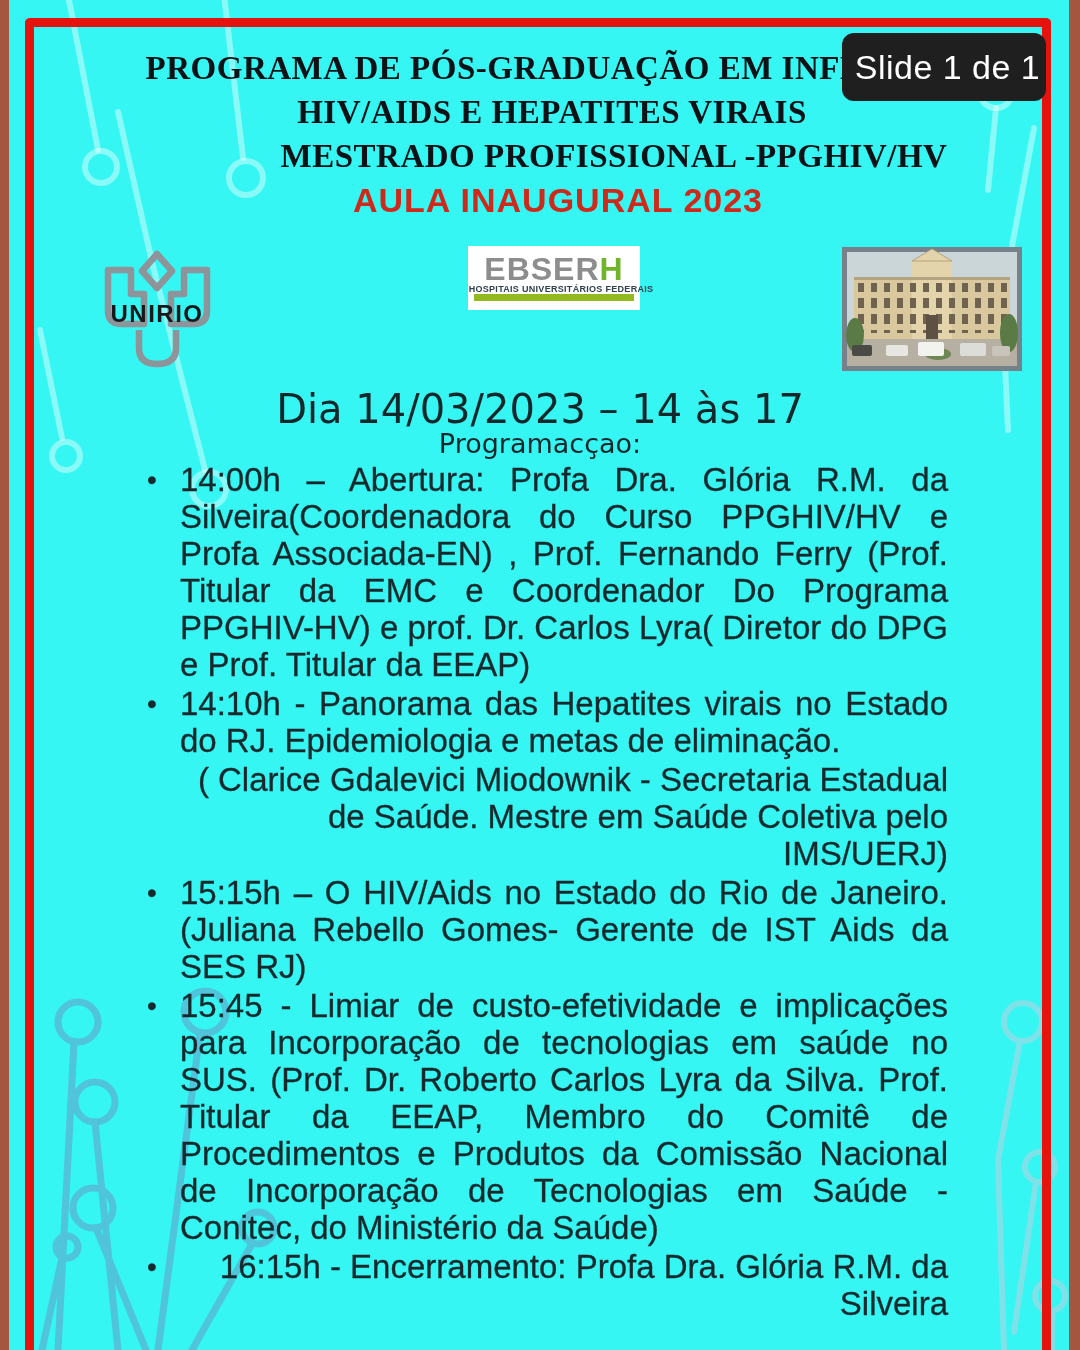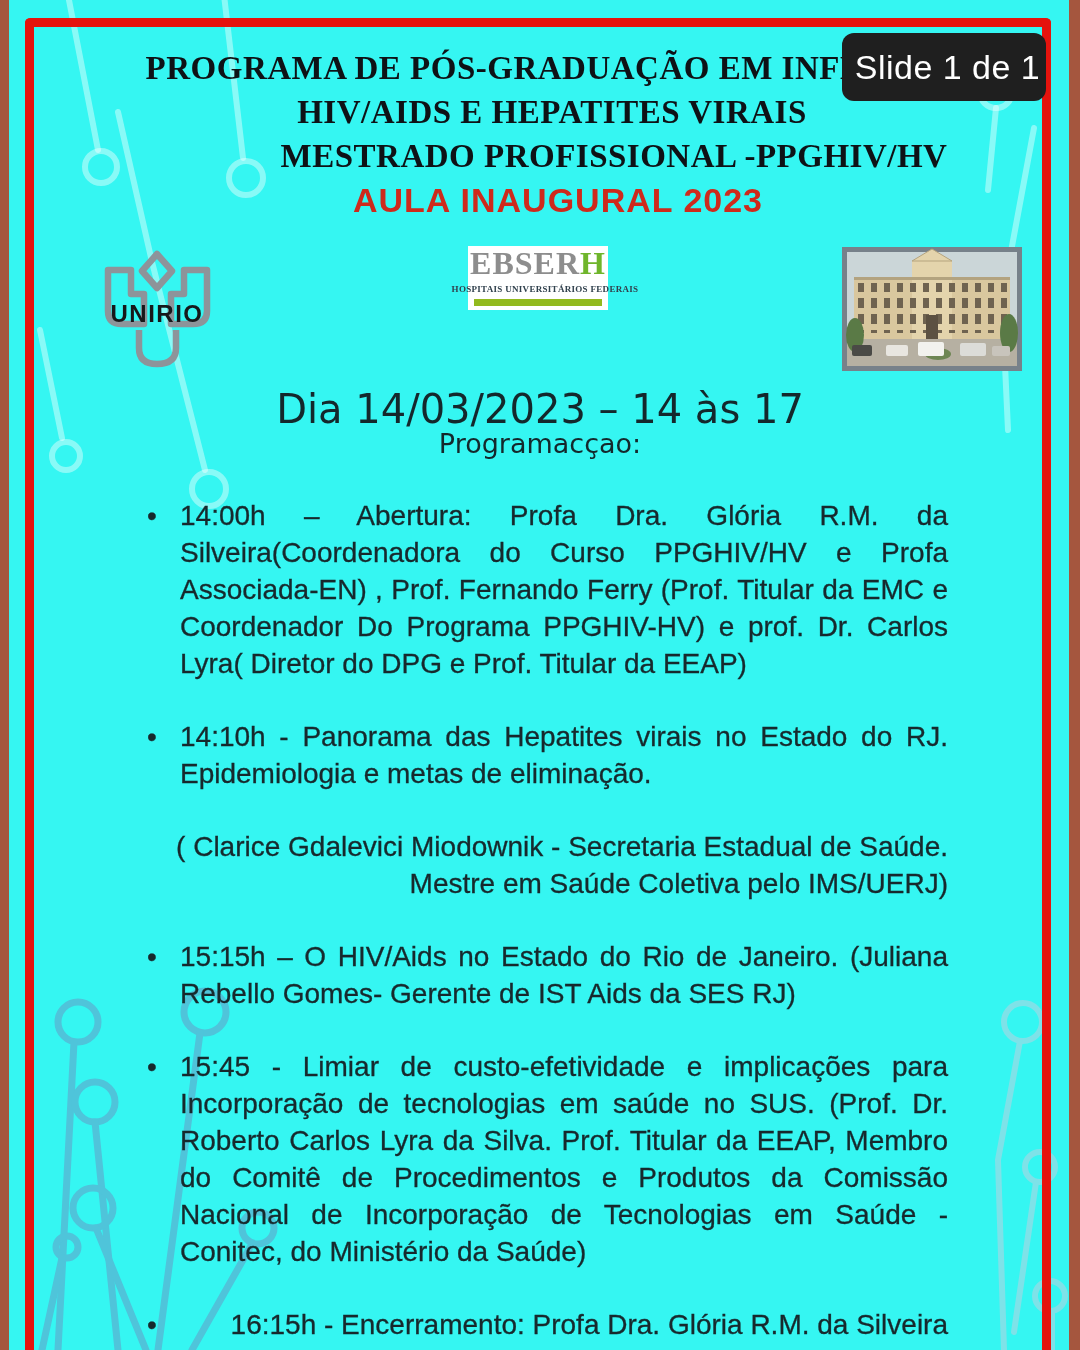--- a/index.html
+++ b/index.html
@@ -48,23 +48,23 @@
   
   .slide-badge {
     position: absolute; left: 842px; top: 33px; width: 197px; height: 68px;
     background: #1F1F1F; border-radius: 12px;
     color: #FFFFFF; font-size: 34px; line-height: 68px; text-align: center;
     z-index: 9; letter-spacing: 0.5px; padding-left: 7px;
   }
 
   
   .unirio-logo { position: absolute; left: 95px; top: 248px; z-index: 5; }
-  .ebserh { position: absolute; left: 468px; top: 246px; width: 140px; height: 64px;
+  .ebserh { position: absolute; left: 468px; top: 246px; width: 172px; height: 64px;
     background: #FFFFFF; z-index: 5; display: flex; flex-direction: column;
-    align-items: center; justify-content: space-between; padding: 2px 6px 4px; box-sizing: border-box; font-family: Liberation Serif, serif; }
+    align-items: center; justify-content: center; padding: 2px 6px 4px; box-sizing: border-box; }
   .ebserh-name { font-weight: 700; font-size: 32px; line-height: 30px; letter-spacing: 1px; white-space: nowrap; }
   .eb-gray  { color: #8D8D8D; }
   .eb-green { color: #6FB52B; }
   .ebserh-sub { font-weight: 700; font-size: 9px; color: #31414D; letter-spacing: 0.3px; white-space: nowrap; margin-left: 14px; }
   .ebserh-bar { width: 100%; height: 7px; background: #92BA1E; }
   .building-photo { position: absolute; left: 842px; top: 247px; z-index: 5; }
 
   
   .date-line {
     position: absolute; top: 386px; left: 0; width: 100%; text-align: center;
@@ -75,21 +75,21 @@
     font-family: "DejaVu Sans", sans-serif; font-size: 27px; color: #14282C; z-index: 5;
   }
 
   
   ul.schedule {
     position: absolute; left: 142px; top: 461px; width: 806px;
     margin: 0; padding: 0; list-style: none; z-index: 5;
   }
   ul.schedule li {
     position: relative; padding-left: 38px; margin-bottom: 2px;
-    font-size: 28px; line-height: 37px; color: #17292D; margin-top: 36px;
+    font-size: 33px; line-height: 37px; color: #17292D;
     -webkit-text-stroke: 0.3px #17292D;
   }
   ul.schedule li.justify { text-align: justify; }
   ul.schedule li.left { text-align: right; }
   ul.schedule li.bullet::before {
     content: "\2022";
     position: absolute; left: 5px; top: 0; font-size: 28px;
   }
   ul.schedule li.no-bullet { padding-left: 26px; }
 </style>

